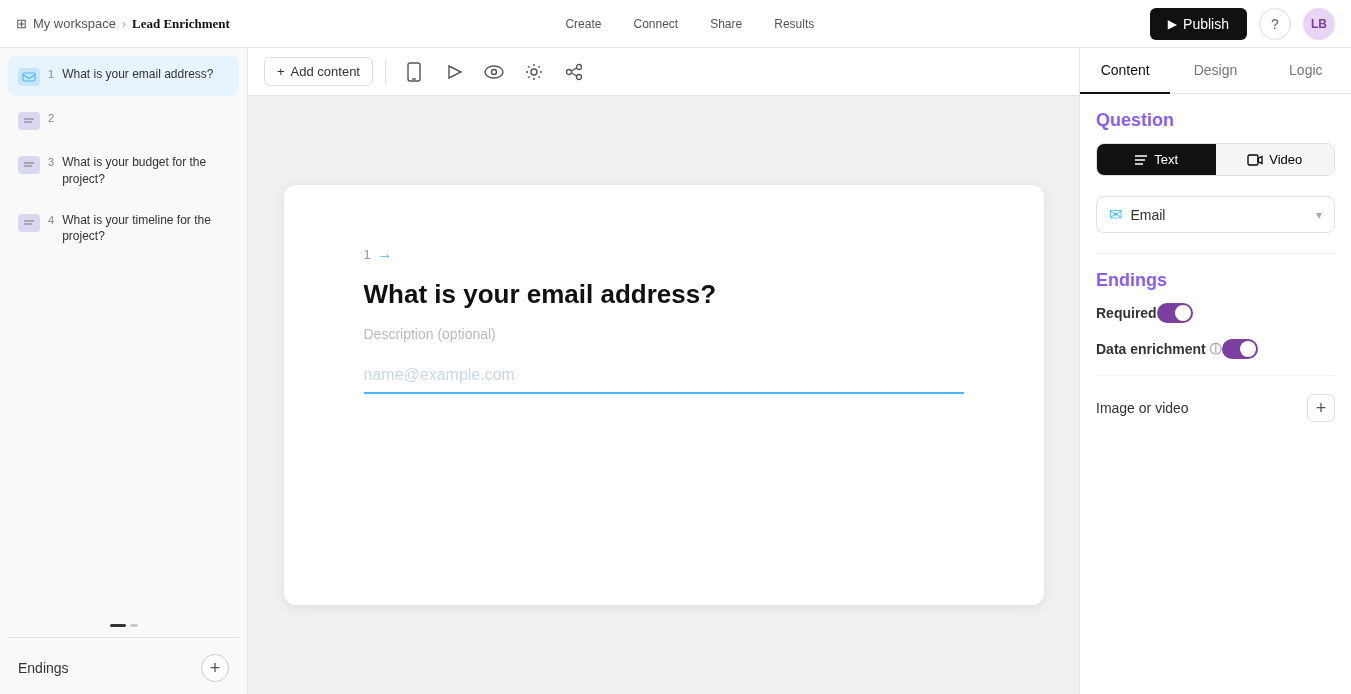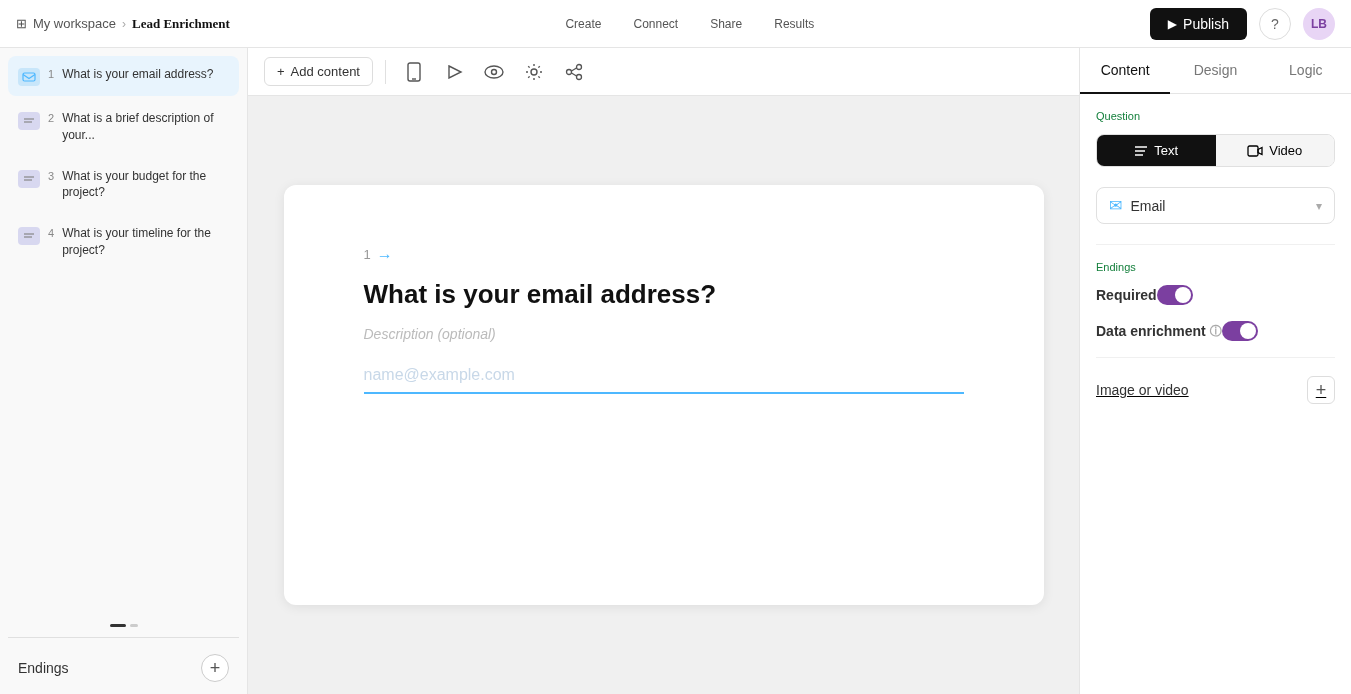--- a/index.html
+++ b/index.html
@@ -87,39 +87,39 @@
     .canvas-body { flex: 1; display: flex; align-items: center; justify-content: center; padding: 20px; }
     .question-card {
       background: #fff; border-radius: 12px; width: 760px; min-height: 420px;
       padding: 60px 80px; display: flex; flex-direction: column; gap: 16px;
       box-shadow: 0 2px 12px rgba(0,0,0,0.08);
     }
     .q-number-row { display: flex; align-items: center; gap: 6px; font-size: 14px; color: #aaa; }
     .q-arrow { color: #4db8ff; font-size: 16px; }
     .q-number-label { font-size: 13px; color: #999; }
     .q-title { font-size: 26px; font-weight: 600; color: #111; }
-    .q-description { font-size: 14px; color: #bbb; font-style: italic; }
+    .q-description { font-size: 14px; color: #bbb; }
     .q-input {
       border: none; border-bottom: 2px solid #4db8ff; outline: none;
       font-size: 16px; color: #8b5cf6; padding: 8px 0; width: 100%;
       background: transparent;
     }
     .q-input::placeholder { color: #c8d8e8; }
 
     
     .right-panel { width: 272px; background: #fff; border-left: 1px solid #e5e5e5; display: flex; flex-direction: column; }
     .panel-tabs { display: flex; border-bottom: 1px solid #e5e5e5; }
     .panel-tab {
       flex: 1; text-align: center; padding: 14px 8px; font-size: 14px;
       color: #777; cursor: pointer; border-bottom: 2px solid transparent;
       margin-bottom: -1px;
     }
     .panel-tab.active { color: #111; border-bottom: 2px solid #111; font-weight: 500; }
     .panel-body { padding: 16px; flex: 1; overflow-y: auto; }
-    .panel-section-title { font-size: 11px; font-weight: 400; color: #15803d; margin-bottom: 12px; }
+    .panel-section-title { font-size: 18px; font-weight: 700; color: #8b5cf6; margin-bottom: 12px; }
     .question-type-toggle {
       display: flex; border: 1px solid #e0e0e0; border-radius: 8px;
       overflow: hidden; margin-bottom: 20px;
     }
     .type-btn {
       flex: 1; padding: 8px; display: flex; align-items: center; justify-content: center;
       gap: 6px; font-size: 13px; cursor: pointer; border: none; background: #f5f5f5; color: #000000;
     }
     .type-btn.active { background: #111; color: #fff; }
     .field-type-select {
@@ -143,21 +143,21 @@
       position: relative; cursor: pointer; transition: background 0.2s;
     }
     .toggle.on { background: #7b3fa0; }
     .toggle::after {
       content: ''; position: absolute; top: 2px; right: 2px;
       width: 16px; height: 16px; border-radius: 50%; background: #fff;
       transition: right 0.2s;
     }
     .toggle:not(.on)::after { right: 18px; left: 2px; }
     .image-video-row {
-      display: flex; align-items: center; justify-content: space-between; margin-top: 18px; text-decoration: underline;
+      display: flex; align-items: center; justify-content: space-between; margin-top: 18px;
     }
     .add-media-btn {
       width: 28px; height: 28px; border-radius: 6px; border: 1px solid #ddd;
       background: #fff; display: flex; align-items: center; justify-content: center;
       font-size: 18px; color: #555; cursor: pointer;
     }
 
     
     .sidebar-questions::-webkit-scrollbar { width: 4px; }
     .sidebar-questions::-webkit-scrollbar-thumb { background: #ccc; border-radius: 4px; }
@@ -212,21 +212,20 @@
       </div>
 
       <div class="question-item">
         <div class="q-icon text-icon">
           <svg width="14" height="10" viewBox="0 0 14 10" fill="none">
               <line x1="2" y1="3" x2="12" y2="3" stroke="#888" stroke-width="1.2"></line>
               <line x1="2" y1="6" x2="10" y2="6" stroke="#888" stroke-width="1.2"></line>
             </svg>
         </div>
         <span class="q-num">2</span>
-        <span class="q-label">What is a brief description of your...</span>
       </div>
 
       <div class="question-item">
         <div class="q-icon text-icon">
           <svg width="14" height="10" viewBox="0 0 14 10" fill="none">
               <line x1="2" y1="3" x2="12" y2="3" stroke="#888" stroke-width="1.2"></line>
               <line x1="2" y1="6" x2="10" y2="6" stroke="#888" stroke-width="1.2"></line>
             </svg>
         </div>
         <span class="q-num">3</span>

